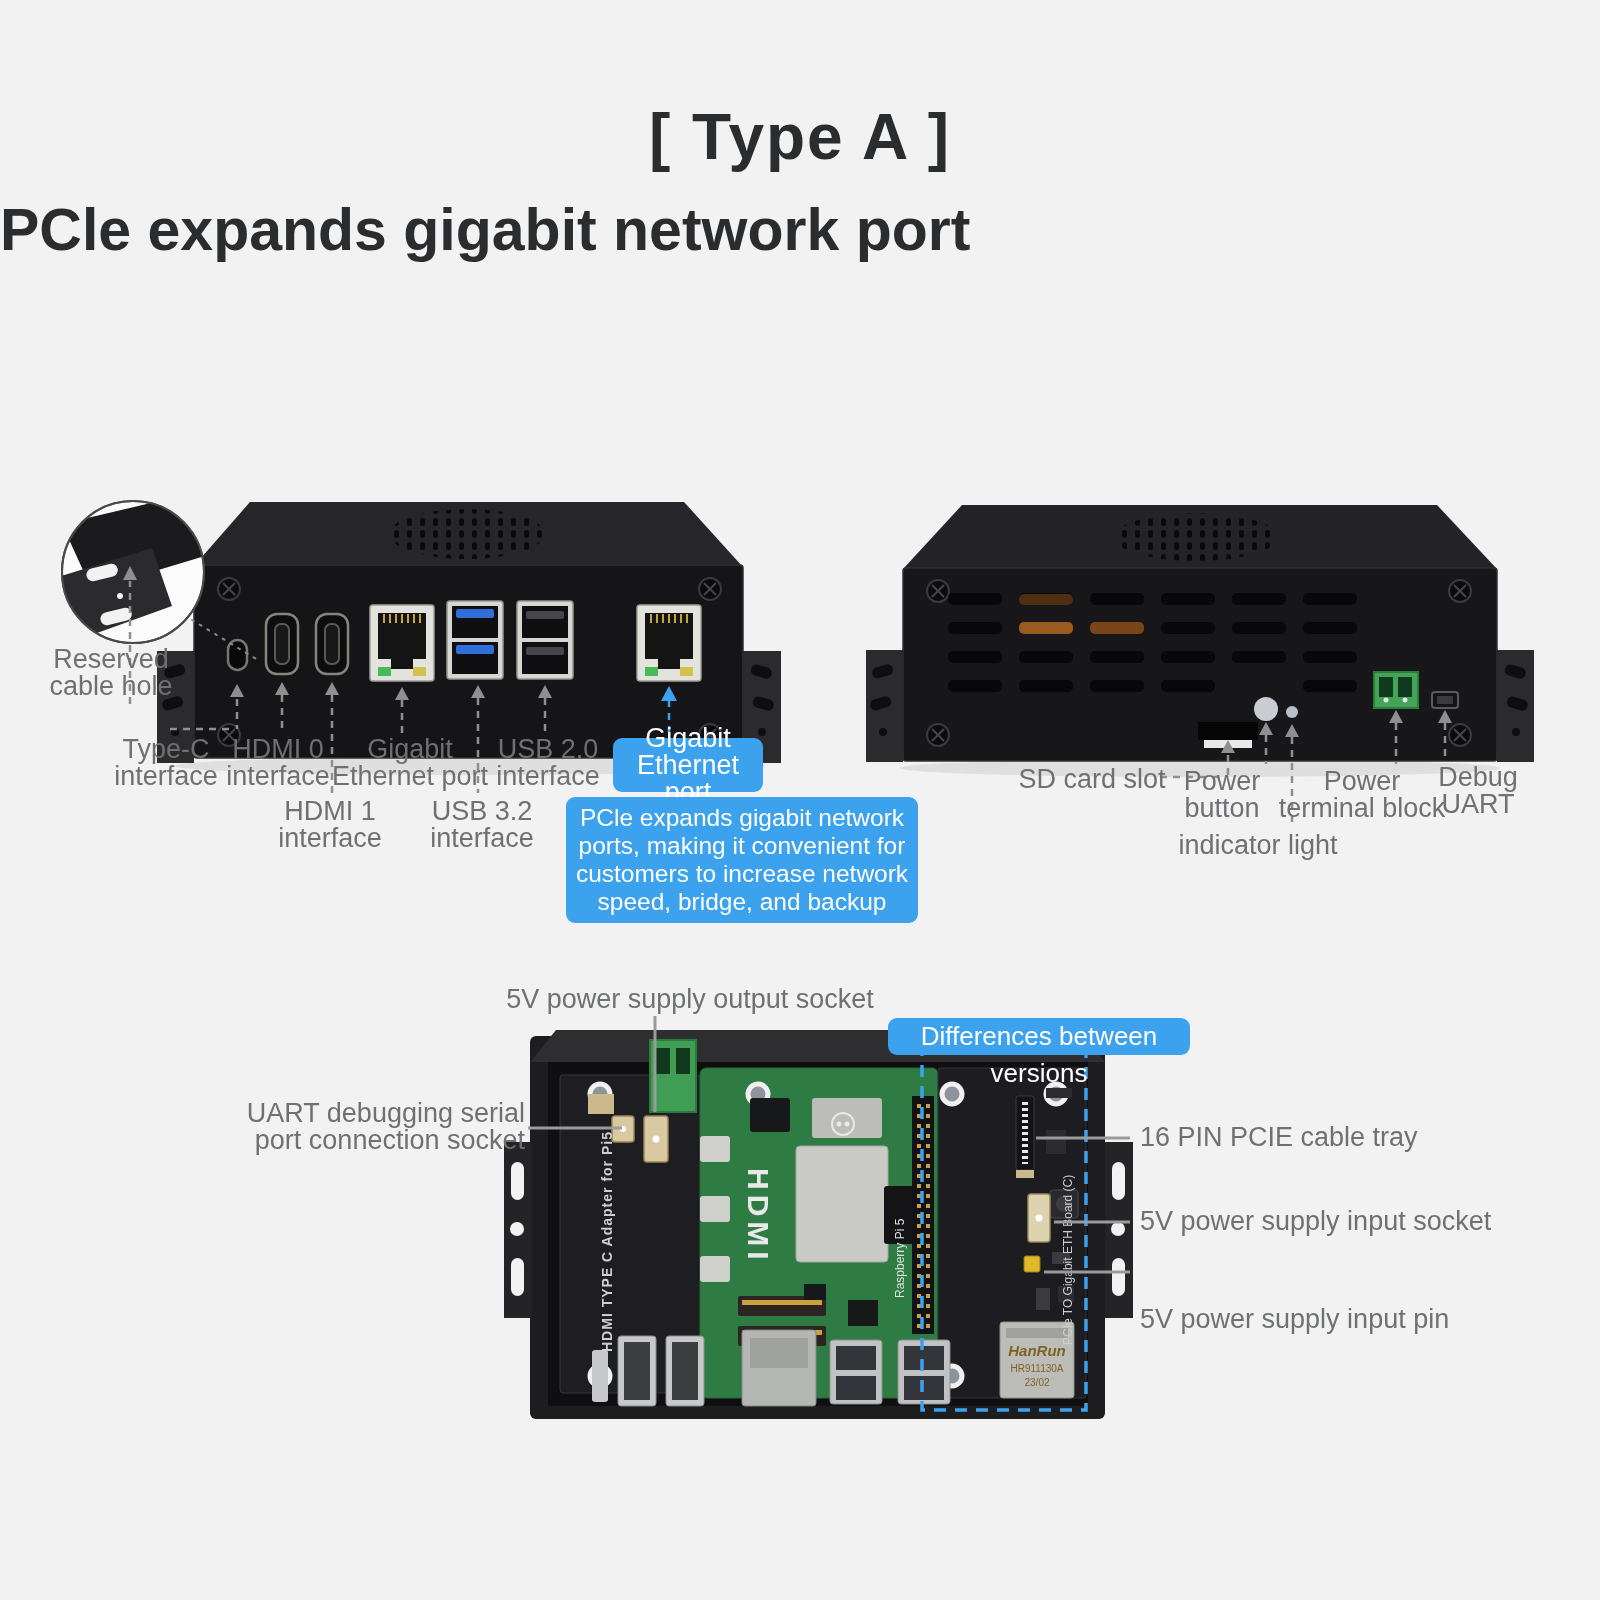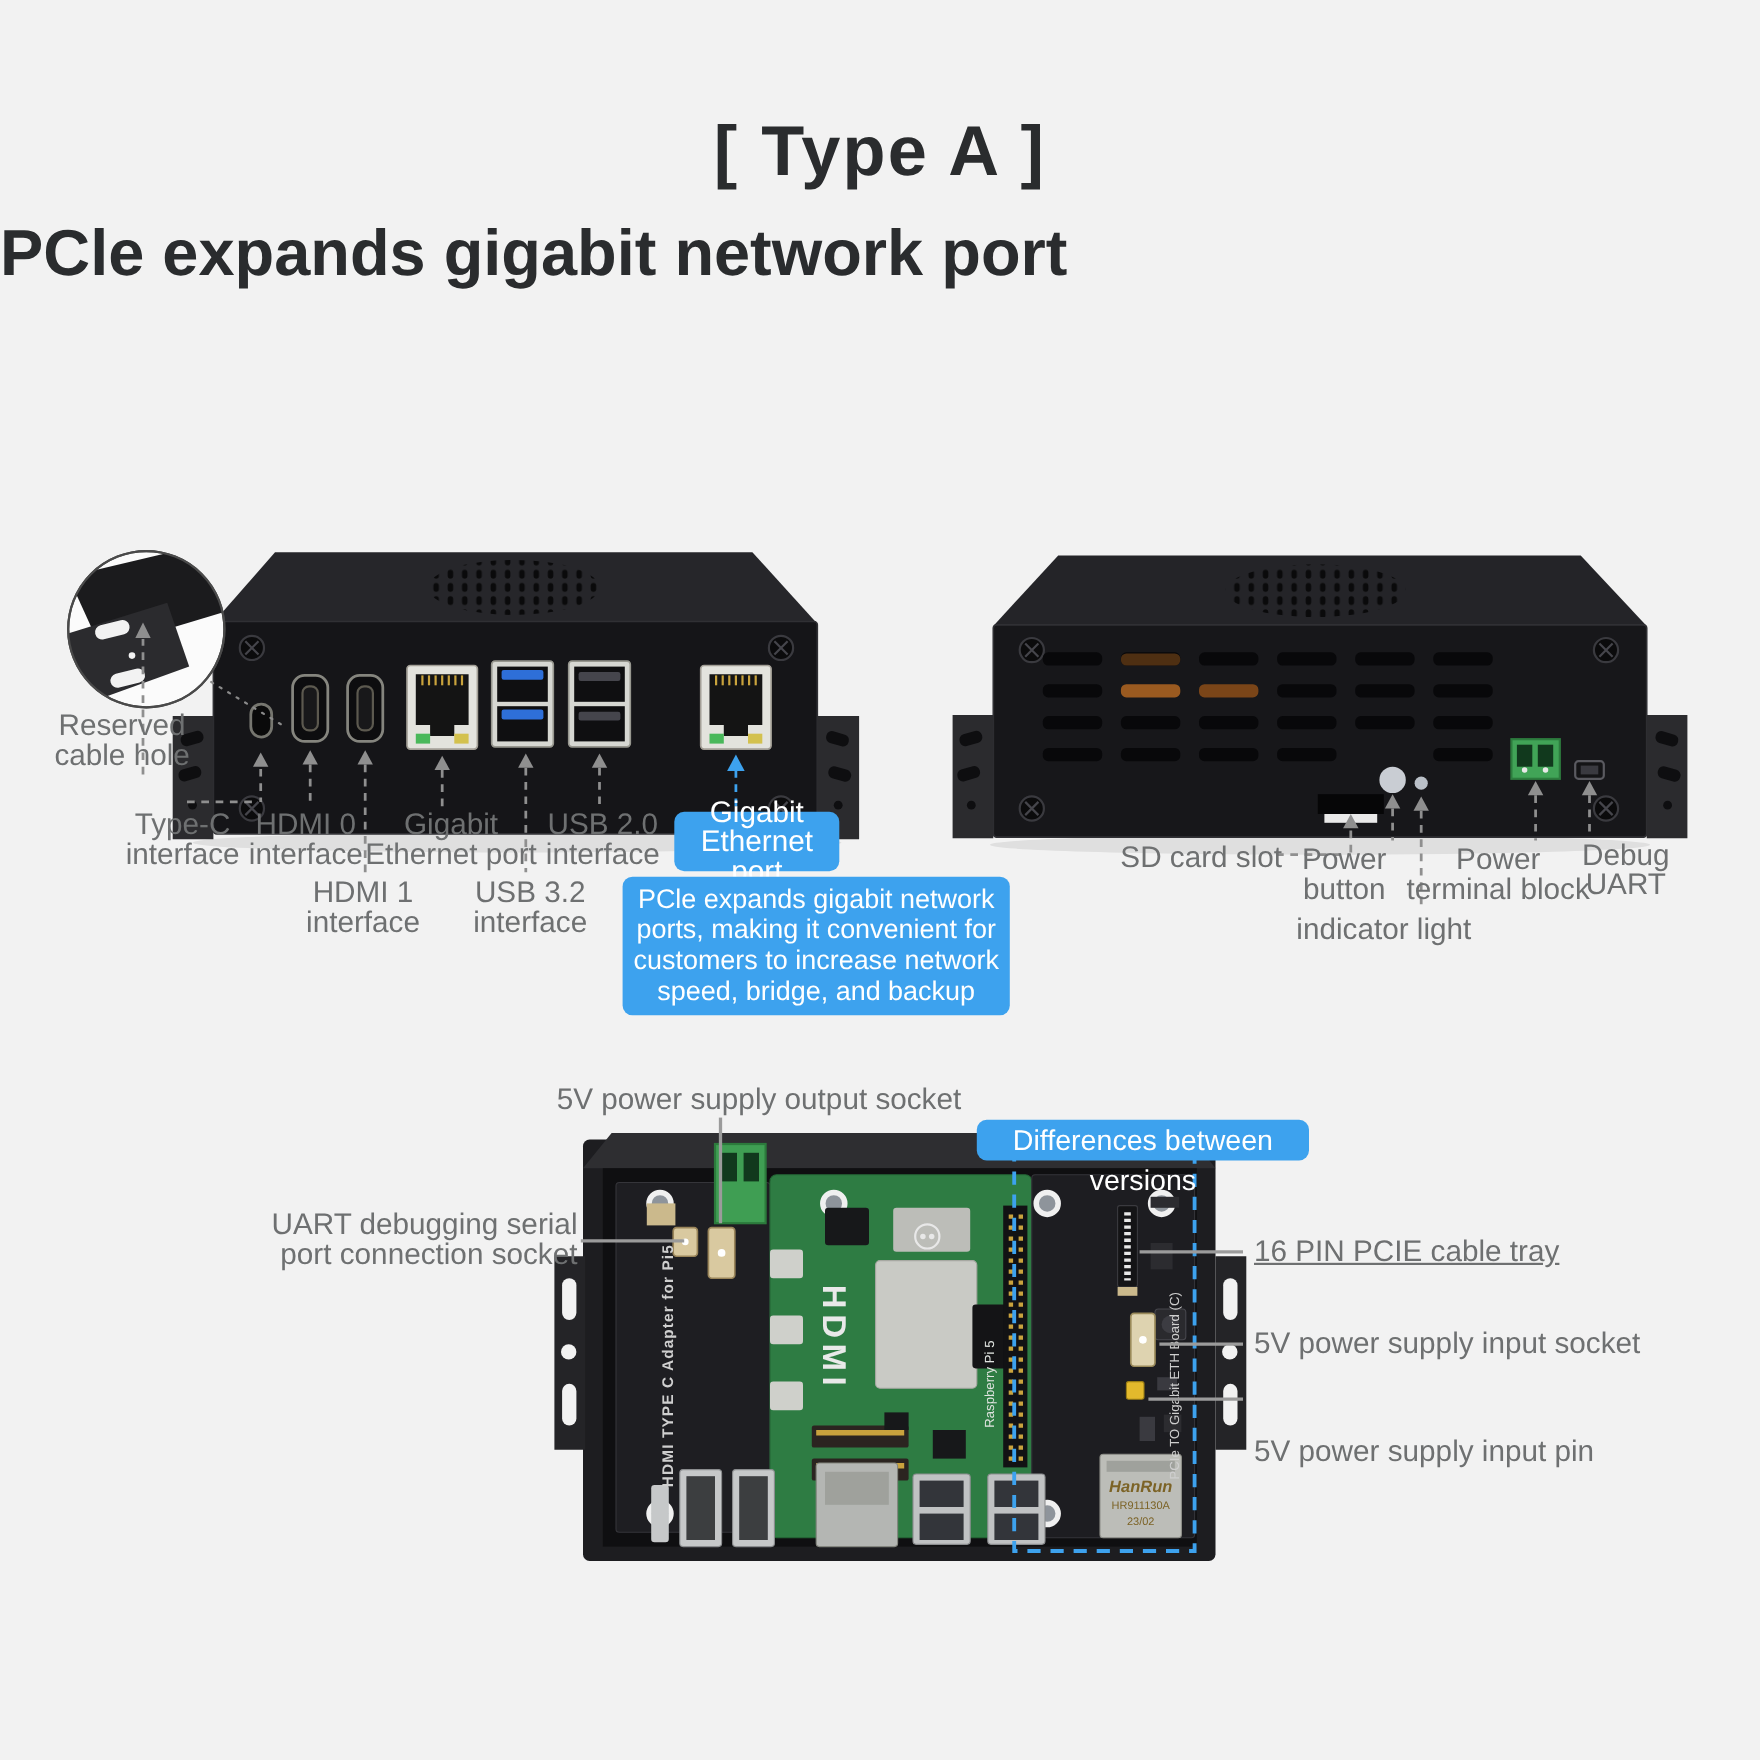--- a/index.html
+++ b/index.html
@@ -382,17 +382,17 @@
 button</div>
   <div class="lbl" style="left:1258px;top:832px;">indicator light</div>
   <div class="lbl" style="left:1362px;top:768px;">Power
 terminal block</div>
   <div class="lbl" style="left:1478px;top:764px;">Debug UART</div>
 
   <div class="lbl" style="left:650px;top:986px;margin-left:40px;">5V power supply output socket</div>
   <div class="lbl-r" style="right:1075px;top:1100px;">UART debugging serial
 port connection socket</div>
   <div class="bluebox bb-badge">Differences between versions</div>
-  <div class="lbl-l" style="left:1140px;top:1124px;text-decoration:underline;">16 PIN PCIE cable tray</div>
+  <div class="lbl-l" style="left:1140px;top:1124px;">16 PIN PCIE cable tray</div>
   <div class="lbl-l" style="left:1140px;top:1208px;">5V power supply input socket</div>
   <div class="lbl-l" style="left:1140px;top:1258px;margin-top:48px;">5V power supply input pin</div>
 
 </div>
 
 </body></html>

